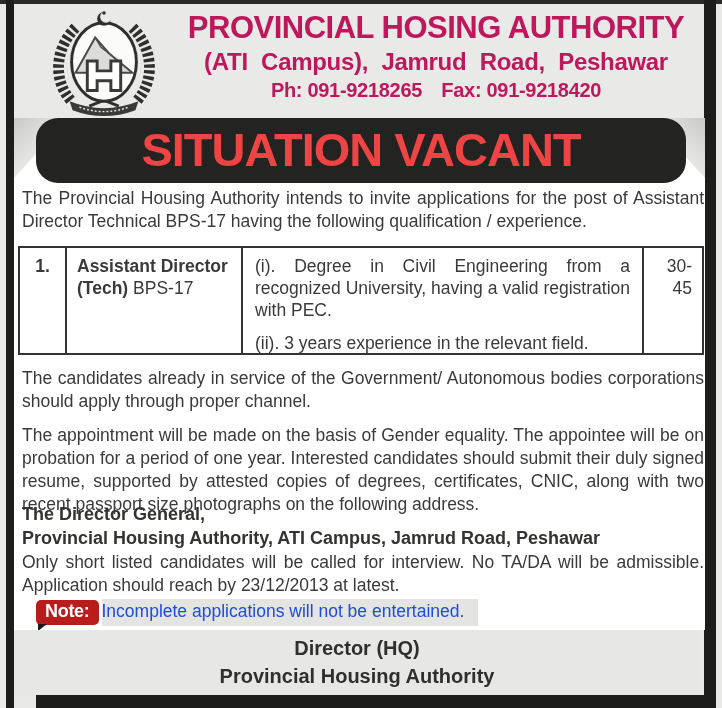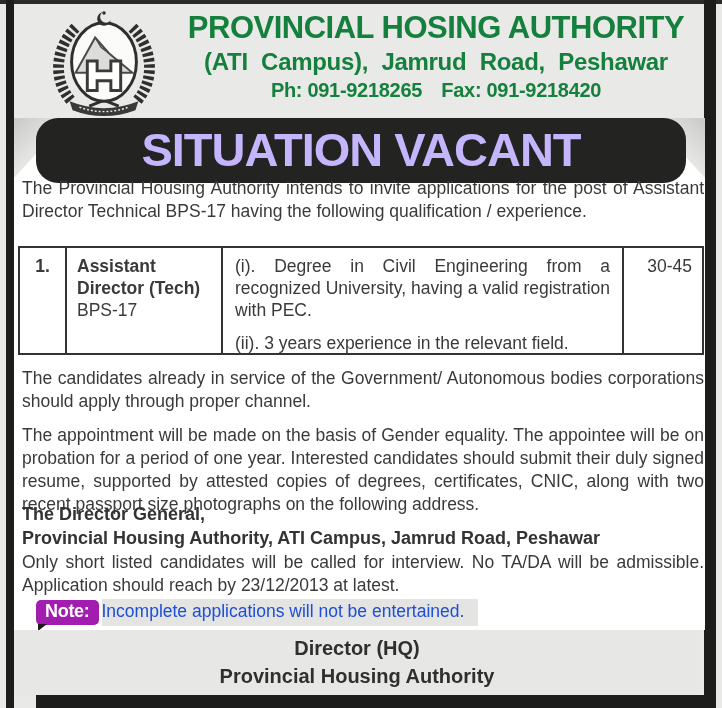--- a/index.html
+++ b/index.html
@@ -12,67 +12,67 @@
   }
   
   .frame-top    { position:absolute; left:0;   top:0;   width:722px; height:4px;  background:#2b2b29; }
   .frame-left   { position:absolute; left:6px; top:0;   width:8px;  height:708px; background:#1d1d1b; }
   .frame-right  { position:absolute; left:704px; top:0; width:12px; height:708px; background:#1d1d1b; }
   .frame-bottom { position:absolute; left:36px; top:695px; width:676px; height:13px; background:#1d1d1b; }
 
   
   .header { position:absolute; left:14px; top:4px; width:690px; height:114px; background:#e9e9e7; }
   .logo { position:absolute; left:26px; top:4px; width:128px; height:110px; }
-  .head-text { position:absolute; left:160px; top:6px; width:524px; text-align:center; color:#15803d; }
+  .head-text { position:absolute; left:160px; top:6px; width:524px; text-align:center; color:#be185d; }
   .org-name { font-size:31px; font-weight:bold; letter-spacing:-0.5px; line-height:36px; }
   .campus-line { font-size:24px; font-weight:bold; letter-spacing:-0.3px; word-spacing:7px; line-height:31px; }
   .phone-line { font-size:20px; font-weight:bold; letter-spacing:-0.3px; line-height:27px; }
   .phone-line .num { margin-right:14px; }
 
   
   .fold { position:absolute; top:118px; width:55px; height:60px; }
   .fold-left  { left:14px;  background:linear-gradient(135deg,#c9c9c7 0%,#f2f2f0 70%); clip-path:polygon(0 0,100% 0,0 100%); }
   .fold-right { left:650px; background:linear-gradient(225deg,#c9c9c7 0%,#f2f2f0 70%); clip-path:polygon(0 0,100% 0,100% 100%); }
   .banner {
     position:absolute; left:36px; top:118px; width:650px; height:65px;
     background:#232321; border-radius:22px;
     display:flex; align-items:center; justify-content:center;
   }
-  .banner-title { color:#c4b5fd; font-size:47px; font-weight:bold; letter-spacing:-1px; padding-bottom:3px; }
+  .banner-title { color:#ef4444; font-size:47px; font-weight:bold; letter-spacing:-1px; padding-bottom:3px; }
 
   
   .body-box { position:absolute; left:14px; top:120px; width:691px; height:510px; background:#ffffff; }
 
   .para { position:absolute; left:22px; width:682px; font-size:17.5px; line-height:23px; text-align:justify; color:#3a3a3a; }
-  .p-intro       { top:177px; }
+  .p-intro       { top:187px; }
   .p-channel     { top:367px; }
   .p-appointment { top:424px; }
   .p-interview   { top:551px; }
 
   
   .vtable {
     position:absolute; left:18px; top:246px; width:686px; height:109px;
     display:flex; border:2px solid #333331; background:#fff;
   }
   .vcell { border-right:2px solid #333331; padding:7px 10px; font-size:17.5px; line-height:22px; }
   .vcell:last-child { border-right:none; }
   .c-serial { width:47px; text-align:center; font-weight:bold; padding-left:4px; padding-right:4px; }
-  .c-post { width:156px; }
+  .c-post { width:176px; }
   .c-post .post-name { font-weight:bold; }
   .c-qual { width:401px; text-align:justify; padding-left:12px; padding-right:12px; }
   .c-qual .q2 { display:block; margin-top:11px; }
   .c-age { flex:1; text-align:right; }
 
   
   .address { position:absolute; left:22px; top:503px; width:682px; font-size:18px; font-weight:bold; line-height:23.5px; color:#333331; }
 
   
   .note-row { position:absolute; left:36px; top:599px; display:flex; align-items:center; }
   .note-chip {
-    position:relative; background:#a21caf; color:#fff; font-weight:bold; font-size:18px;
+    position:relative; background:#b91c1c; color:#fff; font-weight:bold; font-size:18px;
     padding:1px 9px 3px 9px; border-radius:5px; letter-spacing:-0.3px;
   }
   .note-chip::after {
     content:""; position:absolute; left:2px; bottom:-6px;
     border-left:9px solid #1d1d1b; border-bottom:7px solid transparent;
   }
   .note-text { background:#e4e4e2; font-size:17.5px; padding:2px 14px 4px 0; margin-left:3px; color:#1d4ed8; }
 
   
   .footer { position:absolute; left:14px; top:630px; width:686px; height:66px; background:#e7e7e5; text-align:center; color:#2f2f2d; }

